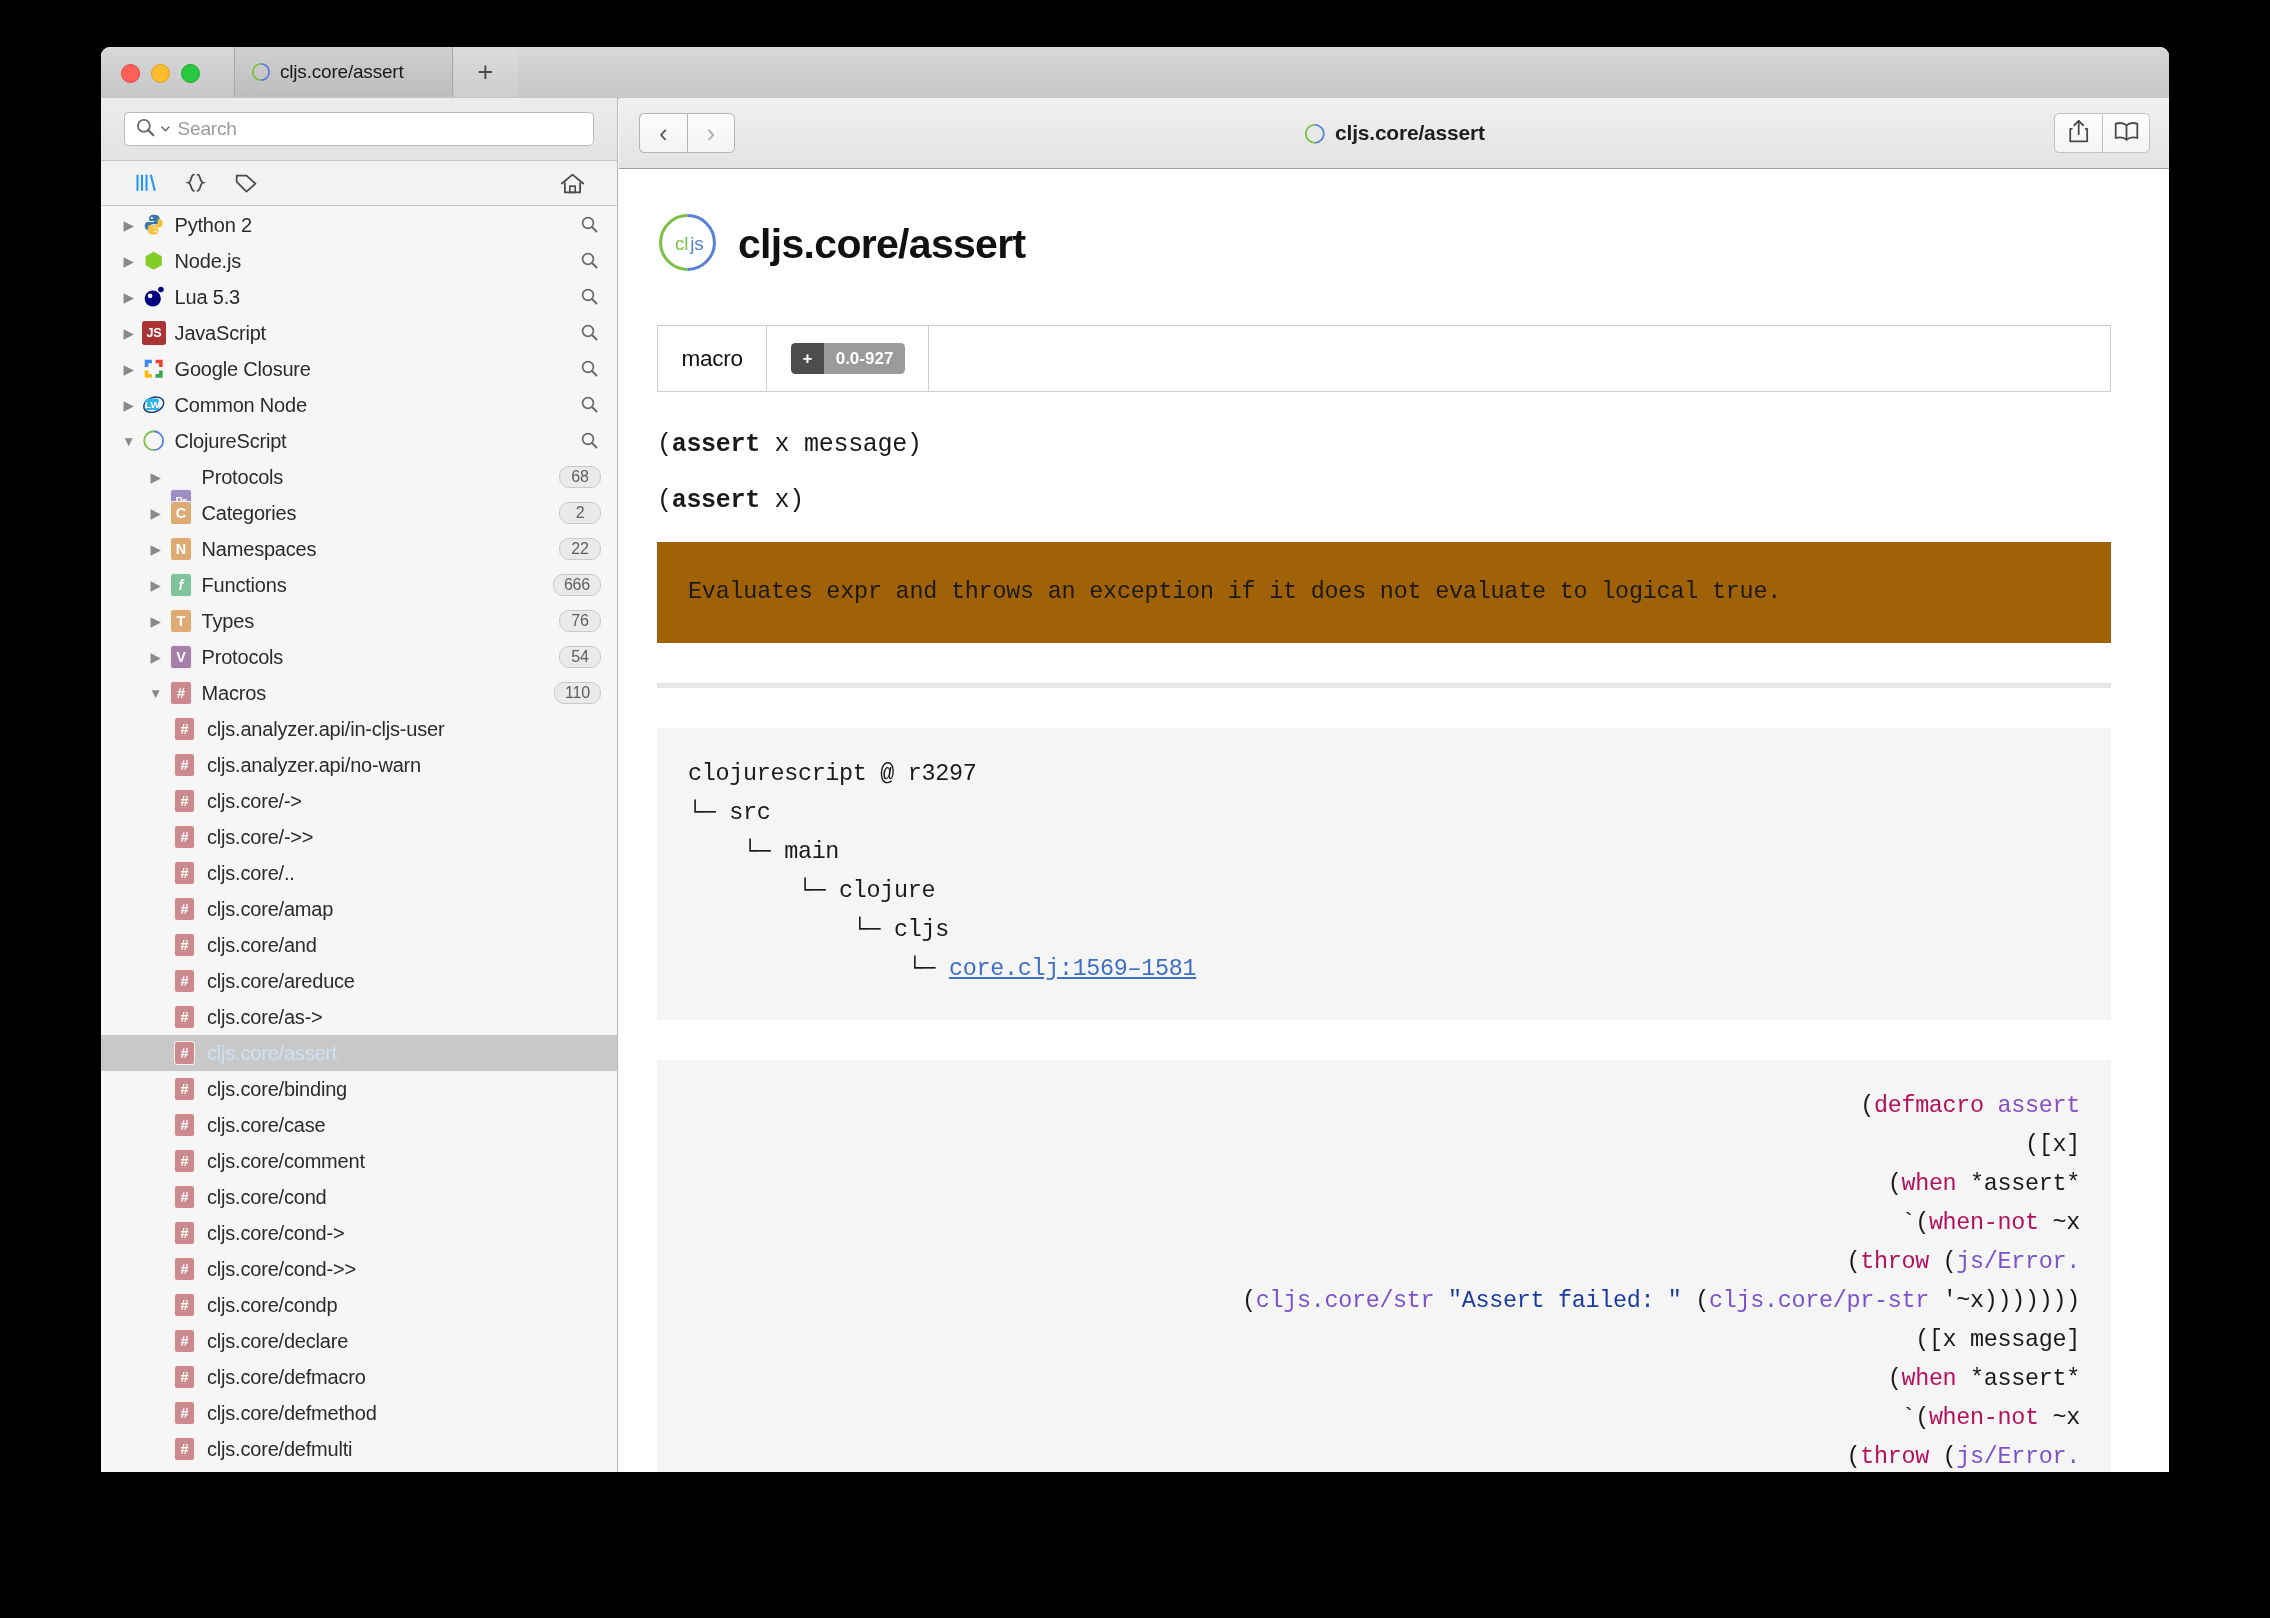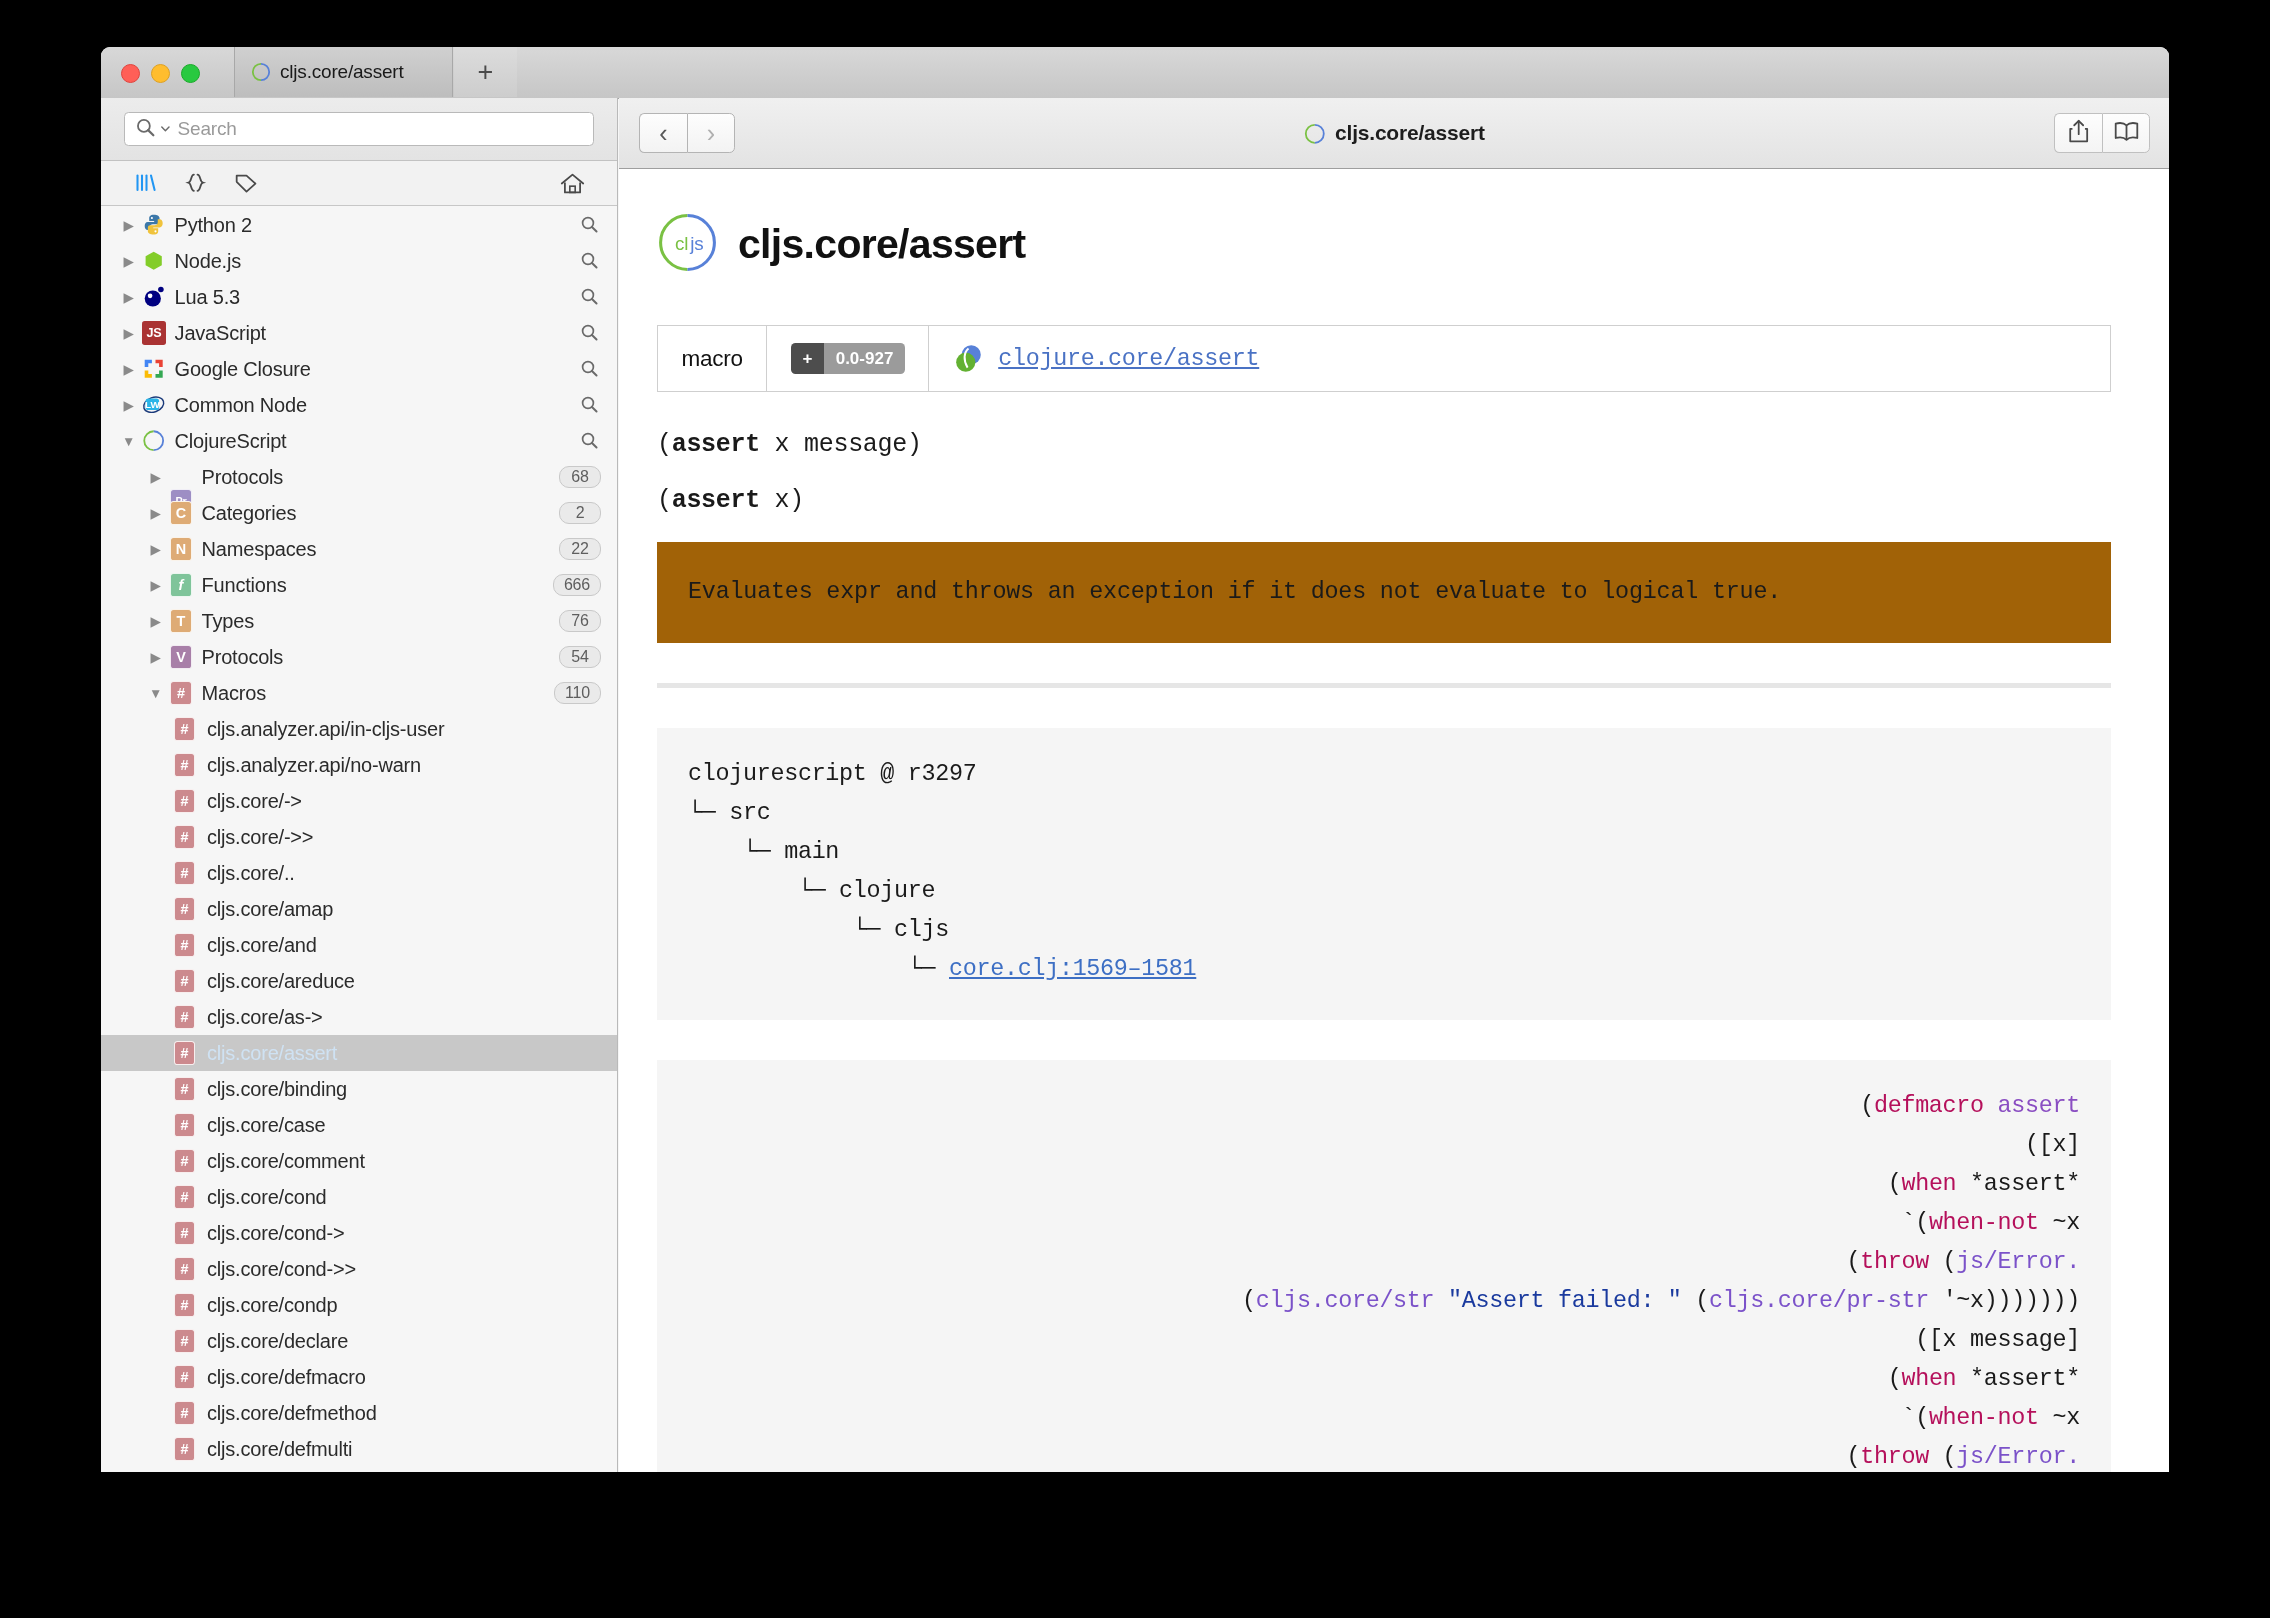--- a/index.html
+++ b/index.html
@@ -743,32 +743,20 @@
         <div id="infobar">
           <div class="cell">
             <span class="kind-label">macro</span>
           </div>
           <div class="cell">
             <span class="ver-badge">
               <span class="vb-l">+</span>
               <span class="vb-r">0.0-927</span>
             </span>
           </div>
-          <div class="cell last">
-            <span style="margin-right:14.4px;display:inline-flex;">
-              <svg width="31" height="31" viewBox="0 0 34 34">
-                <circle cx="17" cy="17" r="15" fill="#fff"></circle>
-                <path d="M17 2 A15 15 0 0 1 17 32 A15 15 0 0 1 17 2 Z" fill="none"></path>
-                <circle cx="20" cy="13" r="10.5" fill="#5881d8"></circle>
-                <circle cx="14" cy="21" r="10.5" fill="#63b132"></circle>
-                <path d="M17 6 C12 10 11 19 16 27" fill="none" stroke="#fff" stroke-width="2.2"></path>
-              </svg>
-            </span>
-            <a class="clj-link" href="#">clojure.core/assert</a>
-          </div>
         </div>
 
         <div class="sig">(<b>assert</b> x message)</div>
         <div class="sig">(<b>assert</b> x)</div>
 
         <div class="descbox">Evaluates expr and throws an exception if it does not evaluate to
 logical true.</div>
 
         <div class="hr"></div>
 

